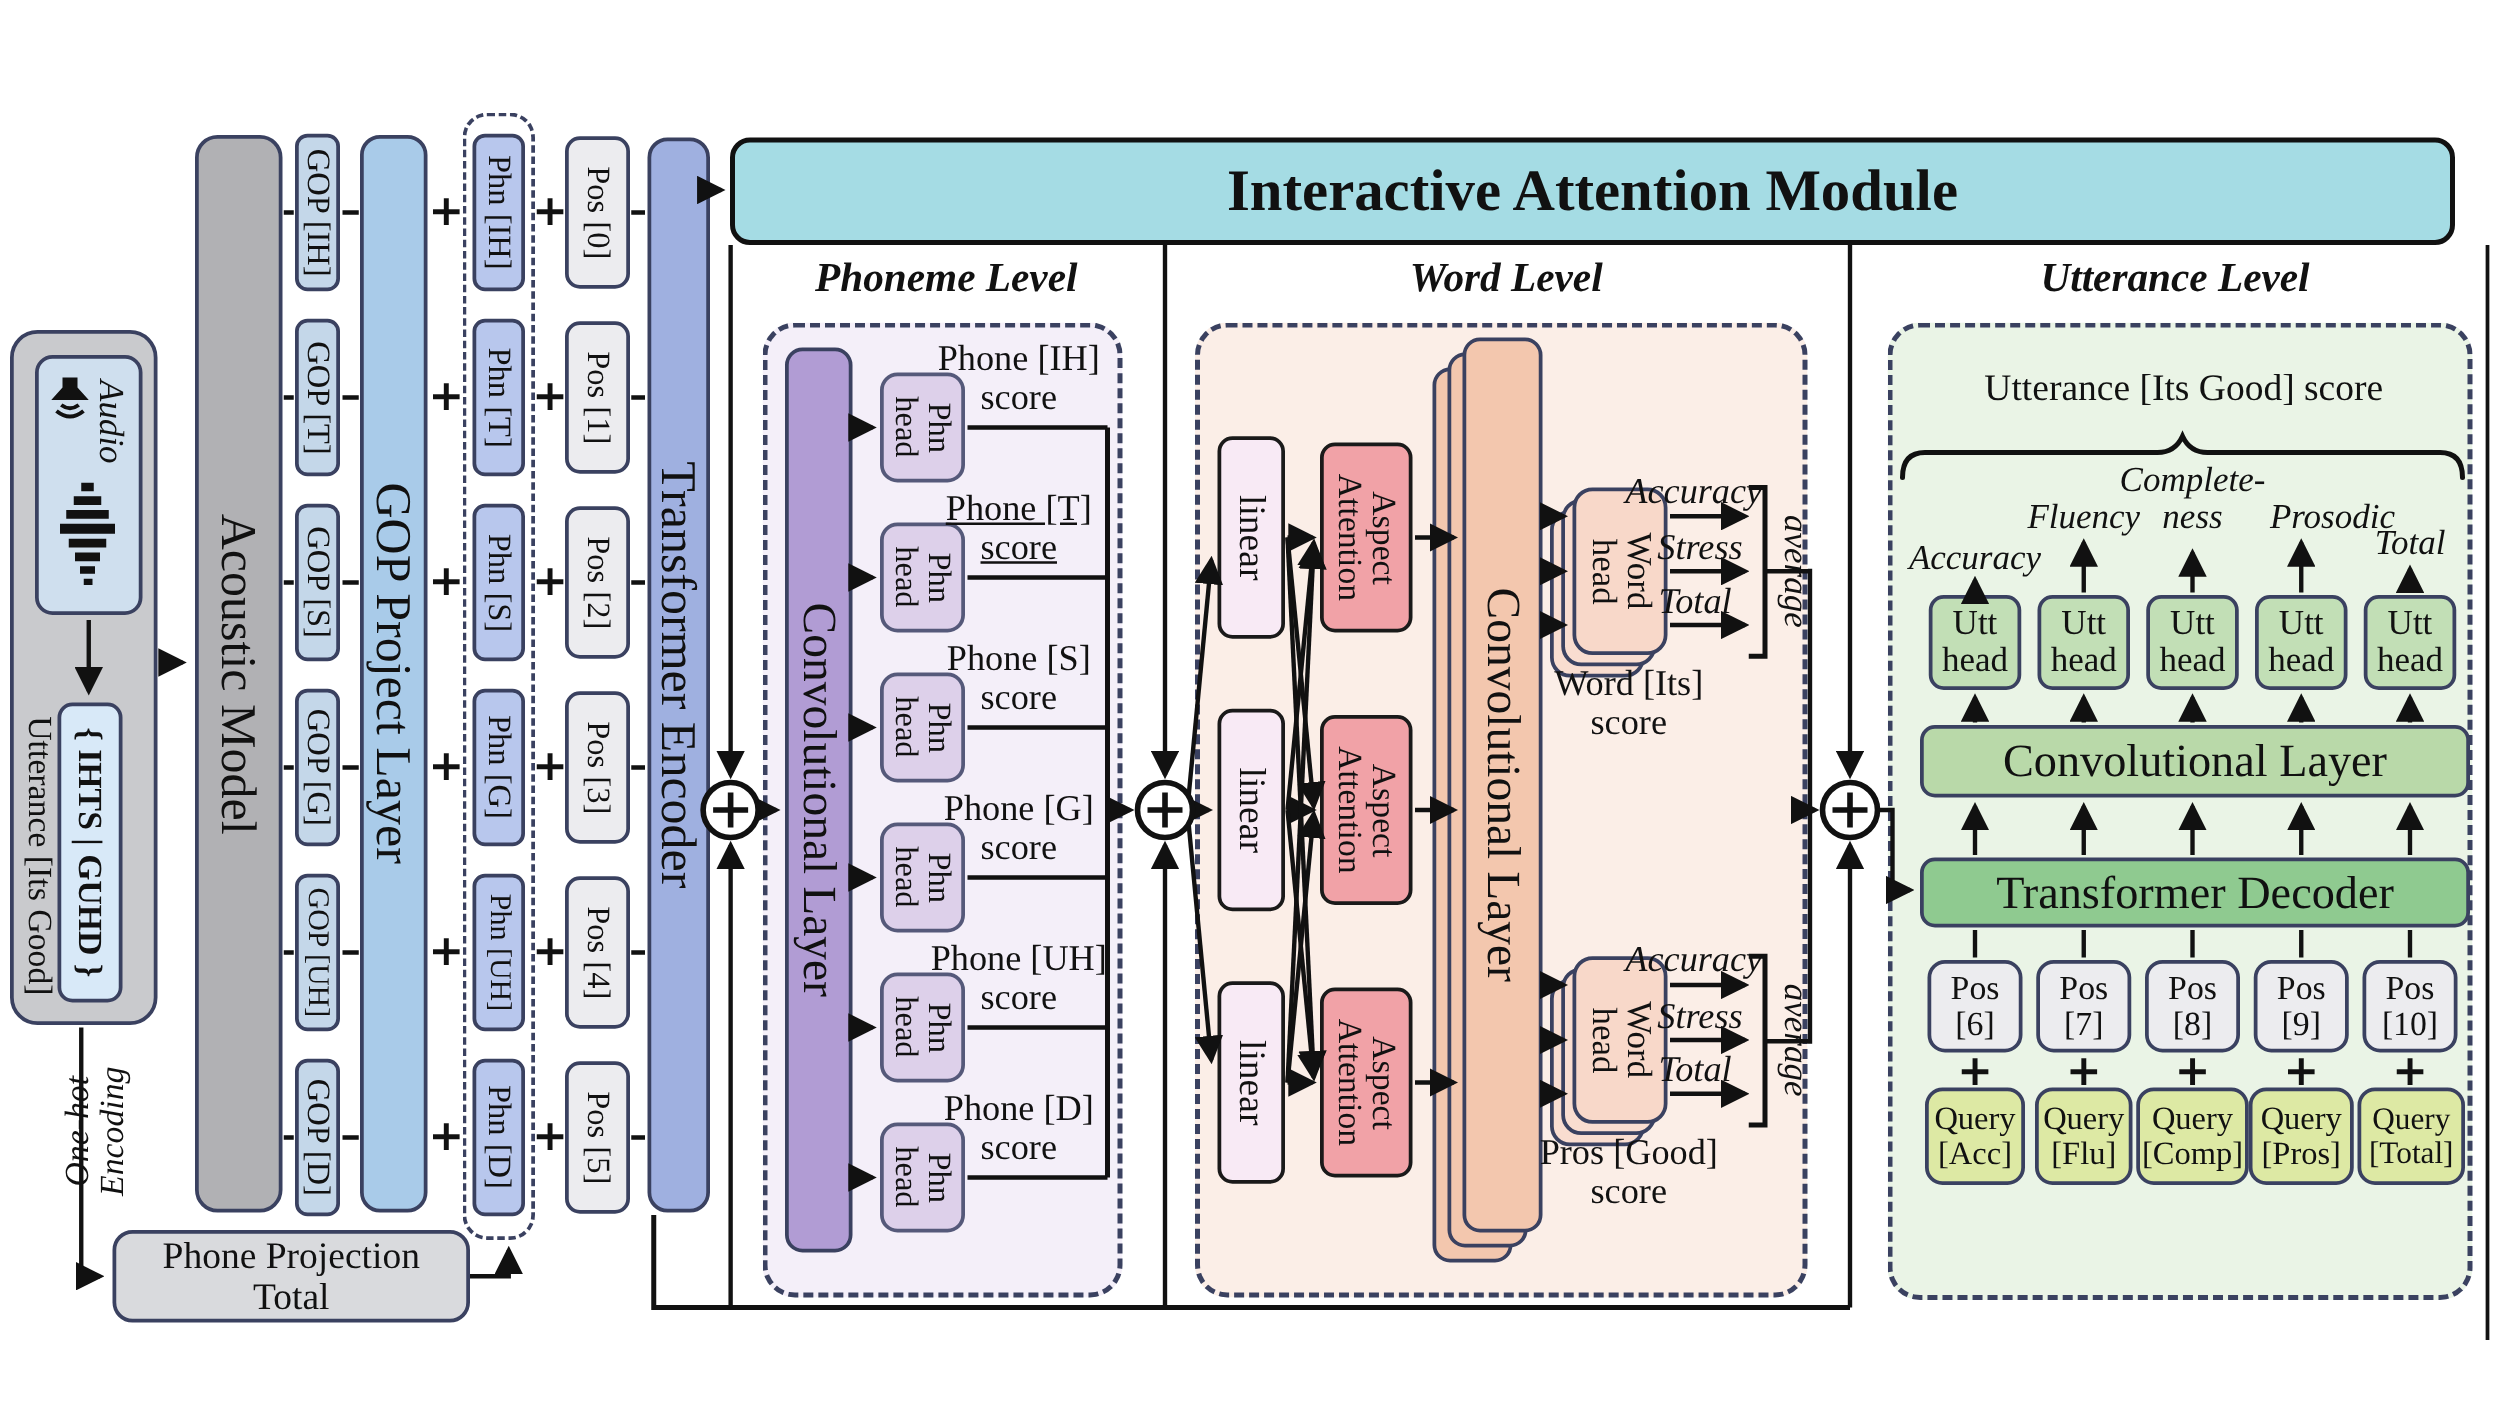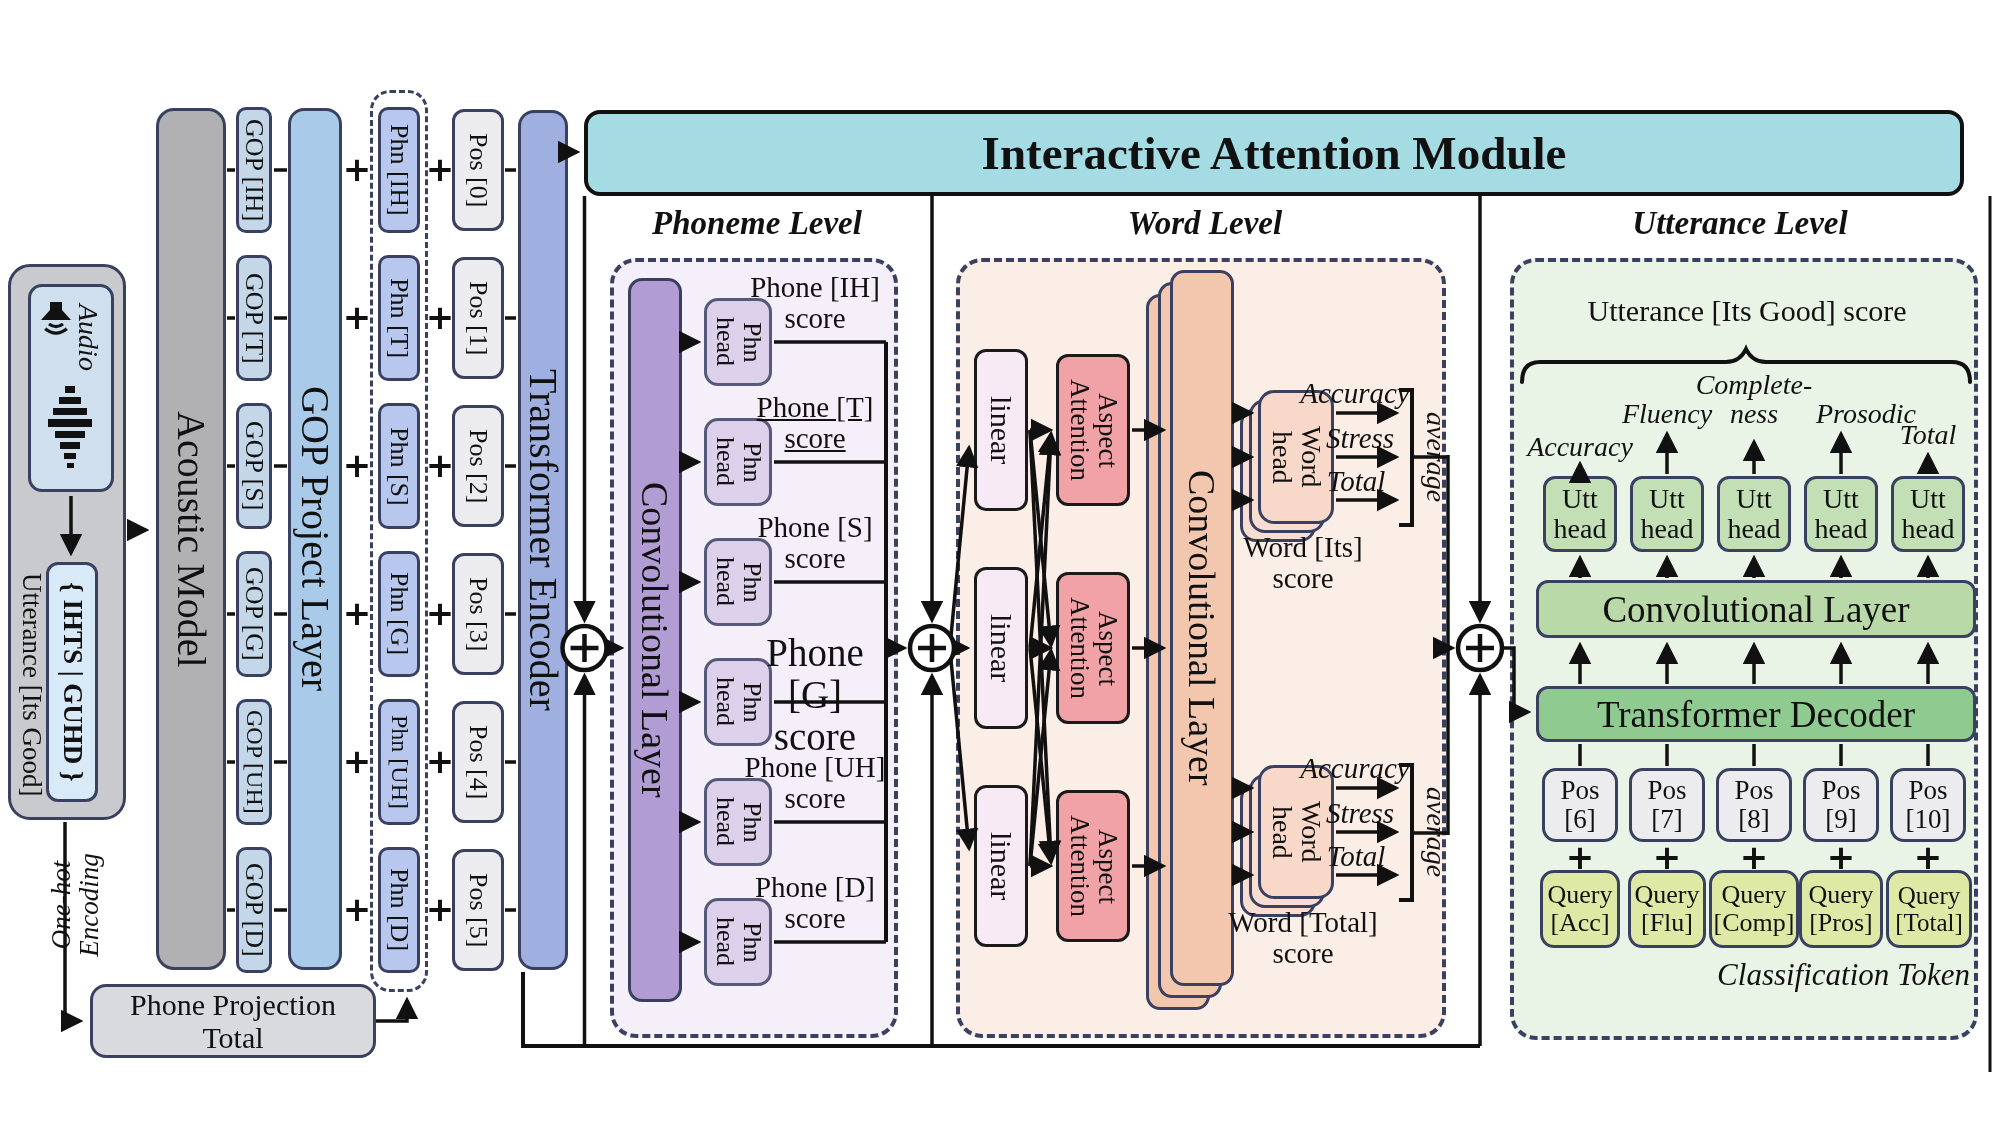--- a/index.html
+++ b/index.html
@@ -201,21 +201,21 @@
       <div>score</div>
     </div>
   <div class="lbl" style="left:740px;top:392px;width:150px;font-size:29px;text-decoration:underline;">
       <div>Phone [T]</div>
       <div>score</div>
     </div>
   <div class="lbl" style="left:740px;top:512px;width:150px;font-size:29px;">
       <div>Phone [S]</div>
       <div>score</div>
     </div>
-  <div class="lbl" style="left:740px;top:632px;width:150px;font-size:39px;">
+  <div class="lbl" style="left:740px;top:632px;width:150px;font-size:29px;">
       <div>Phone [G]</div>
       <div>score</div>
     </div>
   <div class="lbl" style="left:740px;top:752px;width:150px;font-size:29px;">
       <div>Phone [UH]</div>
       <div>score</div>
     </div>
   <div class="lbl" style="left:740px;top:872px;width:150px;font-size:29px;">
       <div>Phone [D]</div>
       <div>score</div>
@@ -282,21 +282,21 @@
   <div class="lbl" style="left:1218px;top:532px;width:170px;font-size:29px;">
       <div>Word [Its]</div>
       <div>score</div>
     </div>
 
   <div class="lbl ital" style="left:1275px;top:753px;width:160px;font-size:29px;">Accuracy</div>
   <div class="lbl ital" style="left:1300px;top:798px;width:120px;font-size:29px;">Stress</div>
   <div class="lbl ital" style="left:1296px;top:841px;width:120px;font-size:29px;">Total</div>
   <div class="abs vtext ital" style="left:1420px;top:775px;height:115px;font-size:28px;">average</div>
   <div class="lbl" style="left:1218px;top:907px;width:170px;font-size:29px;">
-      <div>Word [Total]</div>
+      <div>Pros [Good]</div>
       <div>score</div>
     </div>
 
   <div class="box" style="left:1510px;top:258px;width:468px;height:782px;background:#eaf4e6;border:4px dashed #3a4160;border-radius:26px;"></div>
   <div class="lbl" style="left:1530px;top:295px;width:434px;font-size:30px;text-align:center;">Utterance [Its Good] score</div>
 
   <div class="lbl ital" style="left:1500px;top:432px;width:160px;font-size:28px;">Accuracy</div>
   <div class="lbl ital" style="left:1592px;top:399px;width:150px;font-size:28px;">Fluency</div>
   <div class="lbl ital" style="left:1684px;top:371px;width:140px;font-size:28px;line-height:1.02;">
       <div>Complete-</div>
@@ -404,21 +404,20 @@
         <div>[Pros]</div>
       </div>
     </div>
   <div class="box" style="left:1886px;top:870px;width:86px;height:78px;background:#dde9a4;border-radius:14px;">
       <div class="lbl" style="position:static;font-size:25px;">
         <div>Query</div>
         <div>[Total]</div>
       </div>
     </div>
 
-  <div class="lbl ital" style="left:1660px;top:958px;width:310px;font-size:31px;text-align:right;">Classification Token</div>
 
   <svg width="2000" height="1125" viewBox="0 0 2000 1125">
     <defs>
       <marker id="ah" viewBox="0 0 10 10" refX="8.5" refY="5" markerWidth="6.5" markerHeight="6.5" orient="auto-start-reverse">
         <path d="M0,0 L10,5 L0,10 z" fill="#111"></path>
       </marker>
     </defs>
     <g stroke="#111" stroke-width="3.5" fill="none">
 
       <path d="M71,496 V553" marker-end="url(#ah)"></path>

